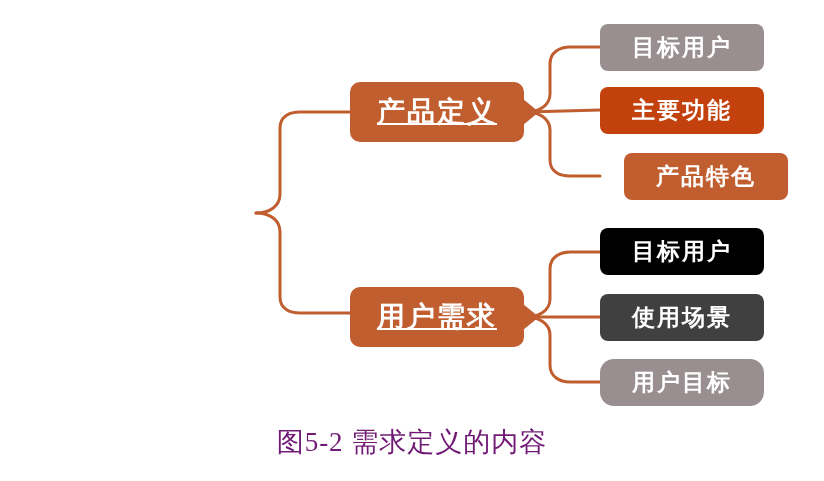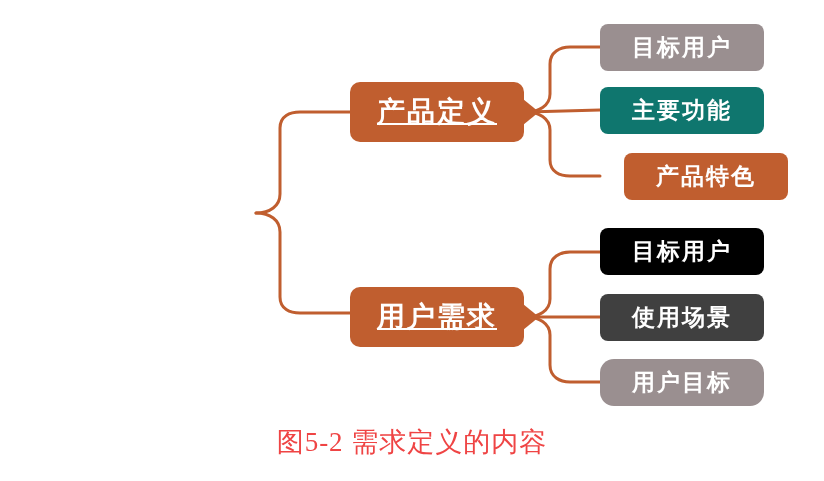--- a/index.html
+++ b/index.html
@@ -80,21 +80,21 @@
     border-left-width: 18px;
   }
   .caption {
     position: absolute;
     left: 0;
     top: 424px;
     width: 824px;
     text-align: center;
     font-family: "Liberation Serif", serif;
     font-size: 27px;
-    color: #ef4444;
+    color: #701a75;
     letter-spacing: 1px;
   }
   path.connector {
     fill: none;
     stroke: var(--orange);
     stroke-width: 3;
     stroke-linecap: round;
   }
 </style>
 </head>
@@ -121,21 +121,21 @@
 
   <div class="node node-branch node-branch-1" style="background-color: rgb(192, 94, 47);">
     <span>用户需求</span>
     <span class="tip"></span>
   </div>
 
   <div class="node node-leaf leaf-0" style="background-color: rgb(154, 143, 144);">
     <span>目标用户</span>
   </div>
 
-  <div class="node node-leaf leaf-1" style="background-color: #0f766e;">
+  <div class="node node-leaf leaf-1" style="background-color: #c2410c;">
     <span>主要功能</span>
   </div>
 
   <div class="node node-leaf leaf-2" style="background-color: rgb(192, 94, 47); margin-left: 24px;">
     <span>产品特色</span>
   </div>
 
   <div class="node node-leaf leaf-3" style="background-color: #000000;">
     <span>目标用户</span>
   </div>

